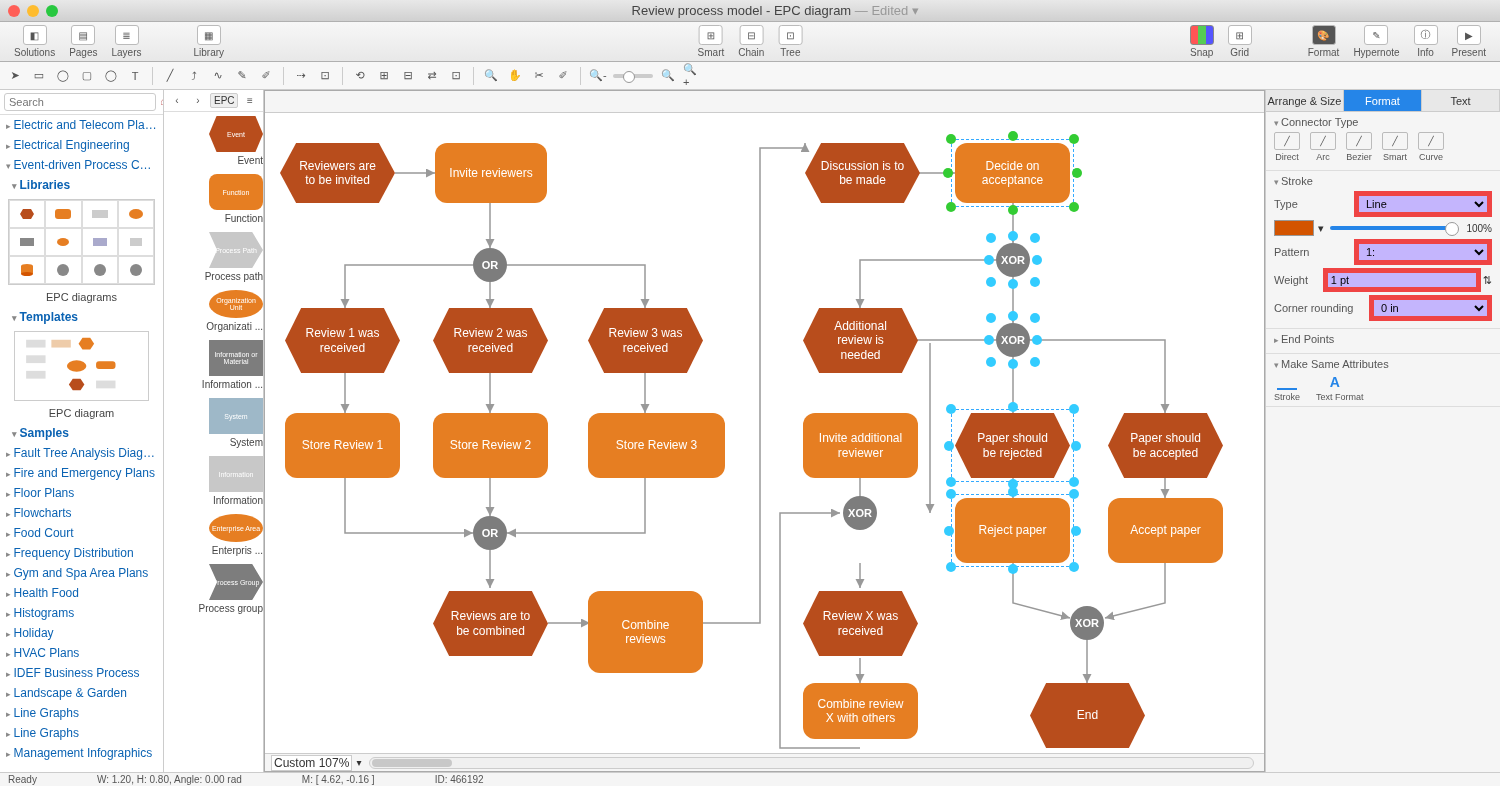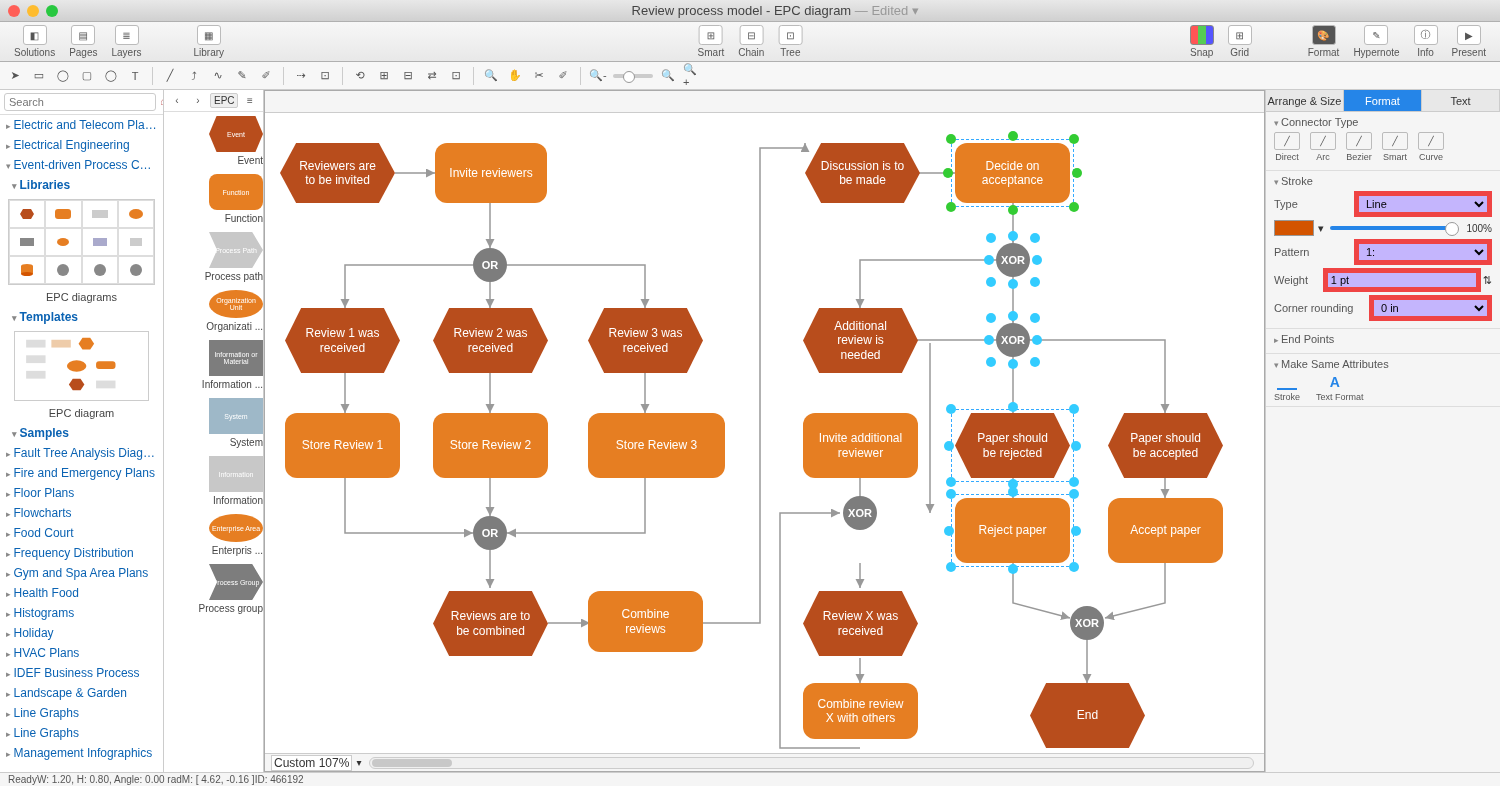--- a/index.html
+++ b/index.html
@@ -60,21 +60,21 @@
 .conn-row{display:flex;gap:10px;margin:4px 0}
 .conn-btn{display:flex;flex-direction:column;align-items:center;font-size:9px;color:#555;cursor:pointer}
 .conn-ic{width:26px;height:18px;border:1px solid #bbb;border-radius:2px;margin-bottom:2px;display:flex;align-items:center;justify-content:center}
 .prop-row{display:flex;align-items:center;margin:3px 0;font-size:11px}
 .prop-lbl{width:80px;color:#555}
 .prop-sel{flex:1;border:5px solid #ef4444;background:#c4b5fd;padding:1px 3px;font-size:11px}
 .color-swatch{width:40px;height:16px;background:#d35400;border:1px solid #999;margin-right:4px}
 .slider{flex:1;height:4px;background:#2585e8;border-radius:2px;margin:0 6px;position:relative}
 .slider::after{content:"";position:absolute;right:-5px;top:-4px;width:12px;height:12px;background:#fff;border:1px solid #999;border-radius:50%}
 .pct{font-size:10px;width:32px;text-align:right}
-.statusbar{height:14px;background:#f5f5f5;border-top:1px solid #ccc;display:flex;align-items:center;font-size:10px;padding:0 8px;color:#555}
+.statusbar{height:14px;background:#f5f5f5;border-top:1px solid #ccc;display:flex;align-items:center;font-size:10px;padding:0 8px;gap:60px;color:#555}
 
 .hex{position:absolute;color:#fff;font-size:12px;text-align:center;display:flex;align-items:center;justify-content:center;padding:0 14px;line-height:1.2}
 .hex-shape{clip-path:polygon(14% 0,86% 0,100% 50%,86% 100%,14% 100%,0 50%)}
 .evt{background:#b84d1c}
 .fn{background:#e67e22;border-radius:12px}
 .gate{position:absolute;width:34px;height:34px;border-radius:50%;background:#7d7d7d;color:#fff;font-size:11px;font-weight:bold;display:flex;align-items:center;justify-content:center}
 .sel-handles{position:absolute;pointer-events:none}
 .sel-handles .h{position:absolute;width:10px;height:10px;border-radius:50%}
 .sel-handles.green .h{background:#3c3}
 .sel-handles.blue .h{background:#3cf}
@@ -408,21 +408,21 @@
       <div class="hex fn" style="left:170px;top:30px;width:112px;height:60px">Invite reviewers</div>
       <div class="gate" style="left:208px;top:135px">OR</div>
       <div class="hex hex-shape evt" style="left:20px;top:195px;width:115px;height:65px">Review 1 was received</div>
       <div class="hex hex-shape evt" style="left:168px;top:195px;width:115px;height:65px">Review 2 was received</div>
       <div class="hex hex-shape evt" style="left:323px;top:195px;width:115px;height:65px">Review 3 was received</div>
       <div class="hex fn" style="left:20px;top:300px;width:115px;height:65px">Store Review 1</div>
       <div class="hex fn" style="left:168px;top:300px;width:115px;height:65px">Store Review 2</div>
       <div class="hex fn" style="left:323px;top:300px;width:137px;height:65px">Store Review 3</div>
       <div class="gate" style="left:208px;top:403px">OR</div>
       <div class="hex hex-shape evt" style="left:168px;top:478px;width:115px;height:65px">Reviews are to be combined</div>
-      <div class="hex fn" style="left:323px;top:478px;width:115px;height:61px">Combine reviews</div>
+      <div class="hex fn" style="left:323px;top:478px;width:115px;height:82px">Combine reviews</div>
 
       <div class="hex hex-shape evt" style="left:540px;top:30px;width:115px;height:60px">Discussion is to be made</div>
       <div class="hex fn" style="left:690px;top:30px;width:115px;height:60px">Decide on acceptance</div>
       <div class="sel-border" style="left:686px;top:26px;width:123px;height:68px"></div>
       <div class="sel-handles green" style="left:686px;top:26px;width:123px;height:68px">
         <div class="h" style="left:-5px;top:-5px"></div>
           <div class="h" style="left:57px;top:-8px"></div>
           <div class="h" style="right:-5px;top:-5px"></div>
         <div class="h" style="left:-8px;top:29px"></div>
           <div class="h" style="right:-8px;top:29px"></div>

